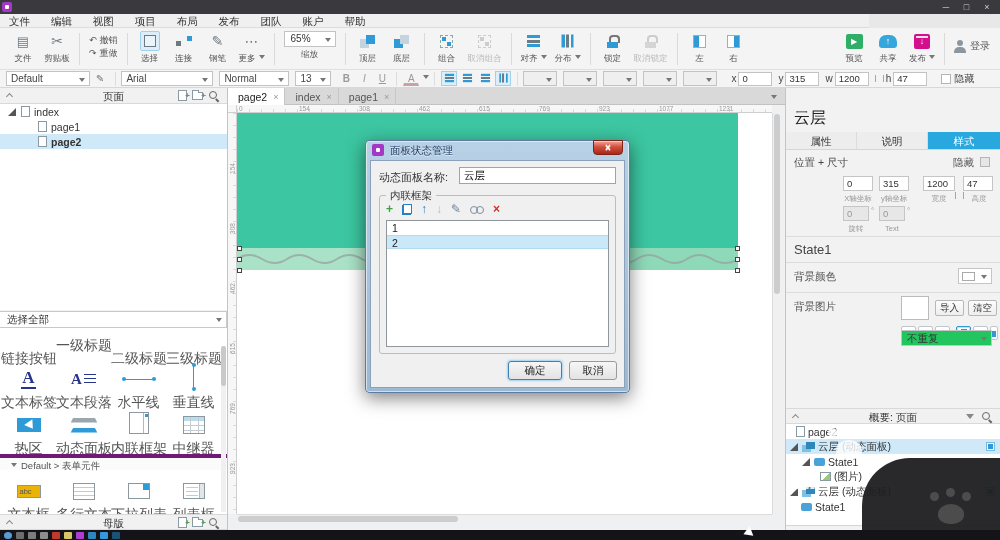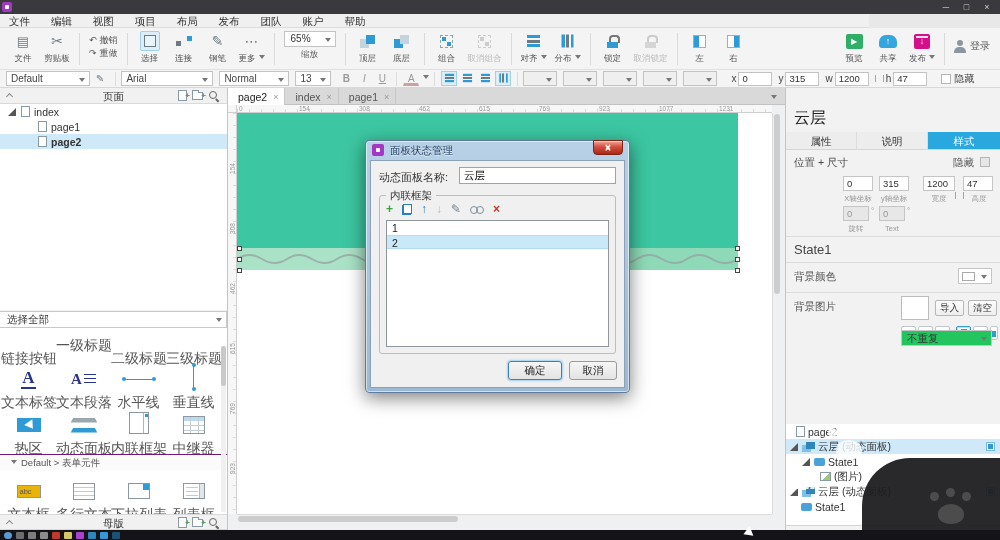--- a/index.html
+++ b/index.html
@@ -121,21 +121,21 @@
   .wRep { width:22px; height:18px; border:1px solid #8b98a0; background:linear-gradient(#b9dcf1 0 4px, #fff 4px 100%); position:relative; }
   .wRep::before { content:""; position:absolute; left:0; right:0; top:8px; height:1px; background:#c3ccd1; box-shadow:0 5px 0 #c3ccd1; }
   .wRep::after { content:""; position:absolute; top:0; bottom:0; left:6px; width:1px; background:#c3ccd1; box-shadow:8px 0 0 #c3ccd1; }
   .wTxt { width:24px; height:13px; border:1px solid #8b98a0; background:#eab308; font-size:7.5px; color:#555; line-height:11px; padding-left:2px; }
   .wMulti { width:22px; height:17px; border:1px solid #8b98a0; background:linear-gradient(transparent 0 3px, #c3ccd1 3px 4px, transparent 4px 7px, #c3ccd1 7px 8px, transparent 8px 11px, #c3ccd1 11px 12px, transparent 12px 100%), #fff; }
   .wDrop { width:22px; height:16px; border:1px solid #8b98a0; background:#fff; position:relative; }
   .wDrop::after { content:""; position:absolute; right:0; top:0; width:6px; height:6px; background:#2f9bd6; }
   .wList { width:22px; height:16px; border:1px solid #8b98a0; background:#fff; position:relative; }
   .wList::before { content:""; position:absolute; left:2px; top:3px; right:6px; height:1px; background:#c3ccd1; box-shadow:0 4px 0 #c3ccd1, 0 8px 0 #c3ccd1; }
   .wList::after { content:""; position:absolute; right:0; top:0; bottom:0; width:4px; background:#e2e6e8; border-left:1px solid #aeb8be; }
-  .lib-section { position:absolute; left:0; top:366px; width:227px; height:16px; border-top:1px solid #701a75; font-size:9.5px; color:#555; line-height:16px; padding-left:8px; background:#fbfbfb; }
+  .lib-section { position:absolute; left:0; top:366px; width:227px; height:16px; border-top:4px solid #701a75; font-size:9.5px; color:#555; line-height:16px; padding-left:8px; background:#fbfbfb; }
   .vscroll-lib { position:absolute; right:1px; top:258px; width:5px; height:166px; background:#f0f0f0; }
   .vscroll-lib i { display:block; width:5px; height:40px; background:#c9c9c9; border-radius:3px; }
 
   
   .canvas-area { position:absolute; left:228px; top:88px; width:557px; height:442px; background:#eef0f1; }
   .ctabbar { position:absolute; left:0; top:0; width:557px; height:17px; background:#d9d9d9; border-bottom:1px solid #c2c2c2; display:flex; }
   .ctab { height:17px; padding:0 6px 0 10px; font-size:10.5px; color:#555; line-height:16px; border-right:1px solid #c6c6c6; display:flex; align-items:center; gap:6px; }
   .ctab.active { background:#fff; color:#222; }
   .tabx { color:#999; font-size:9px; }
   .tabx::before { content:"×"; }
@@ -685,20 +685,26 @@
       <i style="margin-top:2px"></i>
     </div>
   <div class="tgl" style="left:187px;top:238px">
       <i></i>
     </div>
   <div class="tgl" style="left:204px;top:238px;width:8px">
       <i style="width:4px;margin-top:4px"></i>
     </div>
   <div class="repeat-dd"><span>不重复</span><span class="crt abs-r" style="top:6px"></span></div>
 
+  <div class="phdr" style="position:absolute;left:0;right:0;top:320px;border-top:1px solid #d9d9d9">
+    <span class="gi-chev hico" style="left:7px;top:6px"></span>
+    <span>概要: 页面</span>
+    <span class="gi-filter hico" style="right:26px;top:5px"></span>
+    <span class="gi-search hico" style="right:8px"></span>
+  </div>
   <div class="otree">
     <div class="orow" style="padding-left:10px">
       <span class="gi-doc"></span>
       <span>page2</span>
     </div>
     <div class="orow sel" style="padding-left:3px">
       <span class="tri-o tri-sm"></span>
       <span class="pn-ico"></span>
       <span>云层 (动态面板)</span>
       <span class="oflag">

